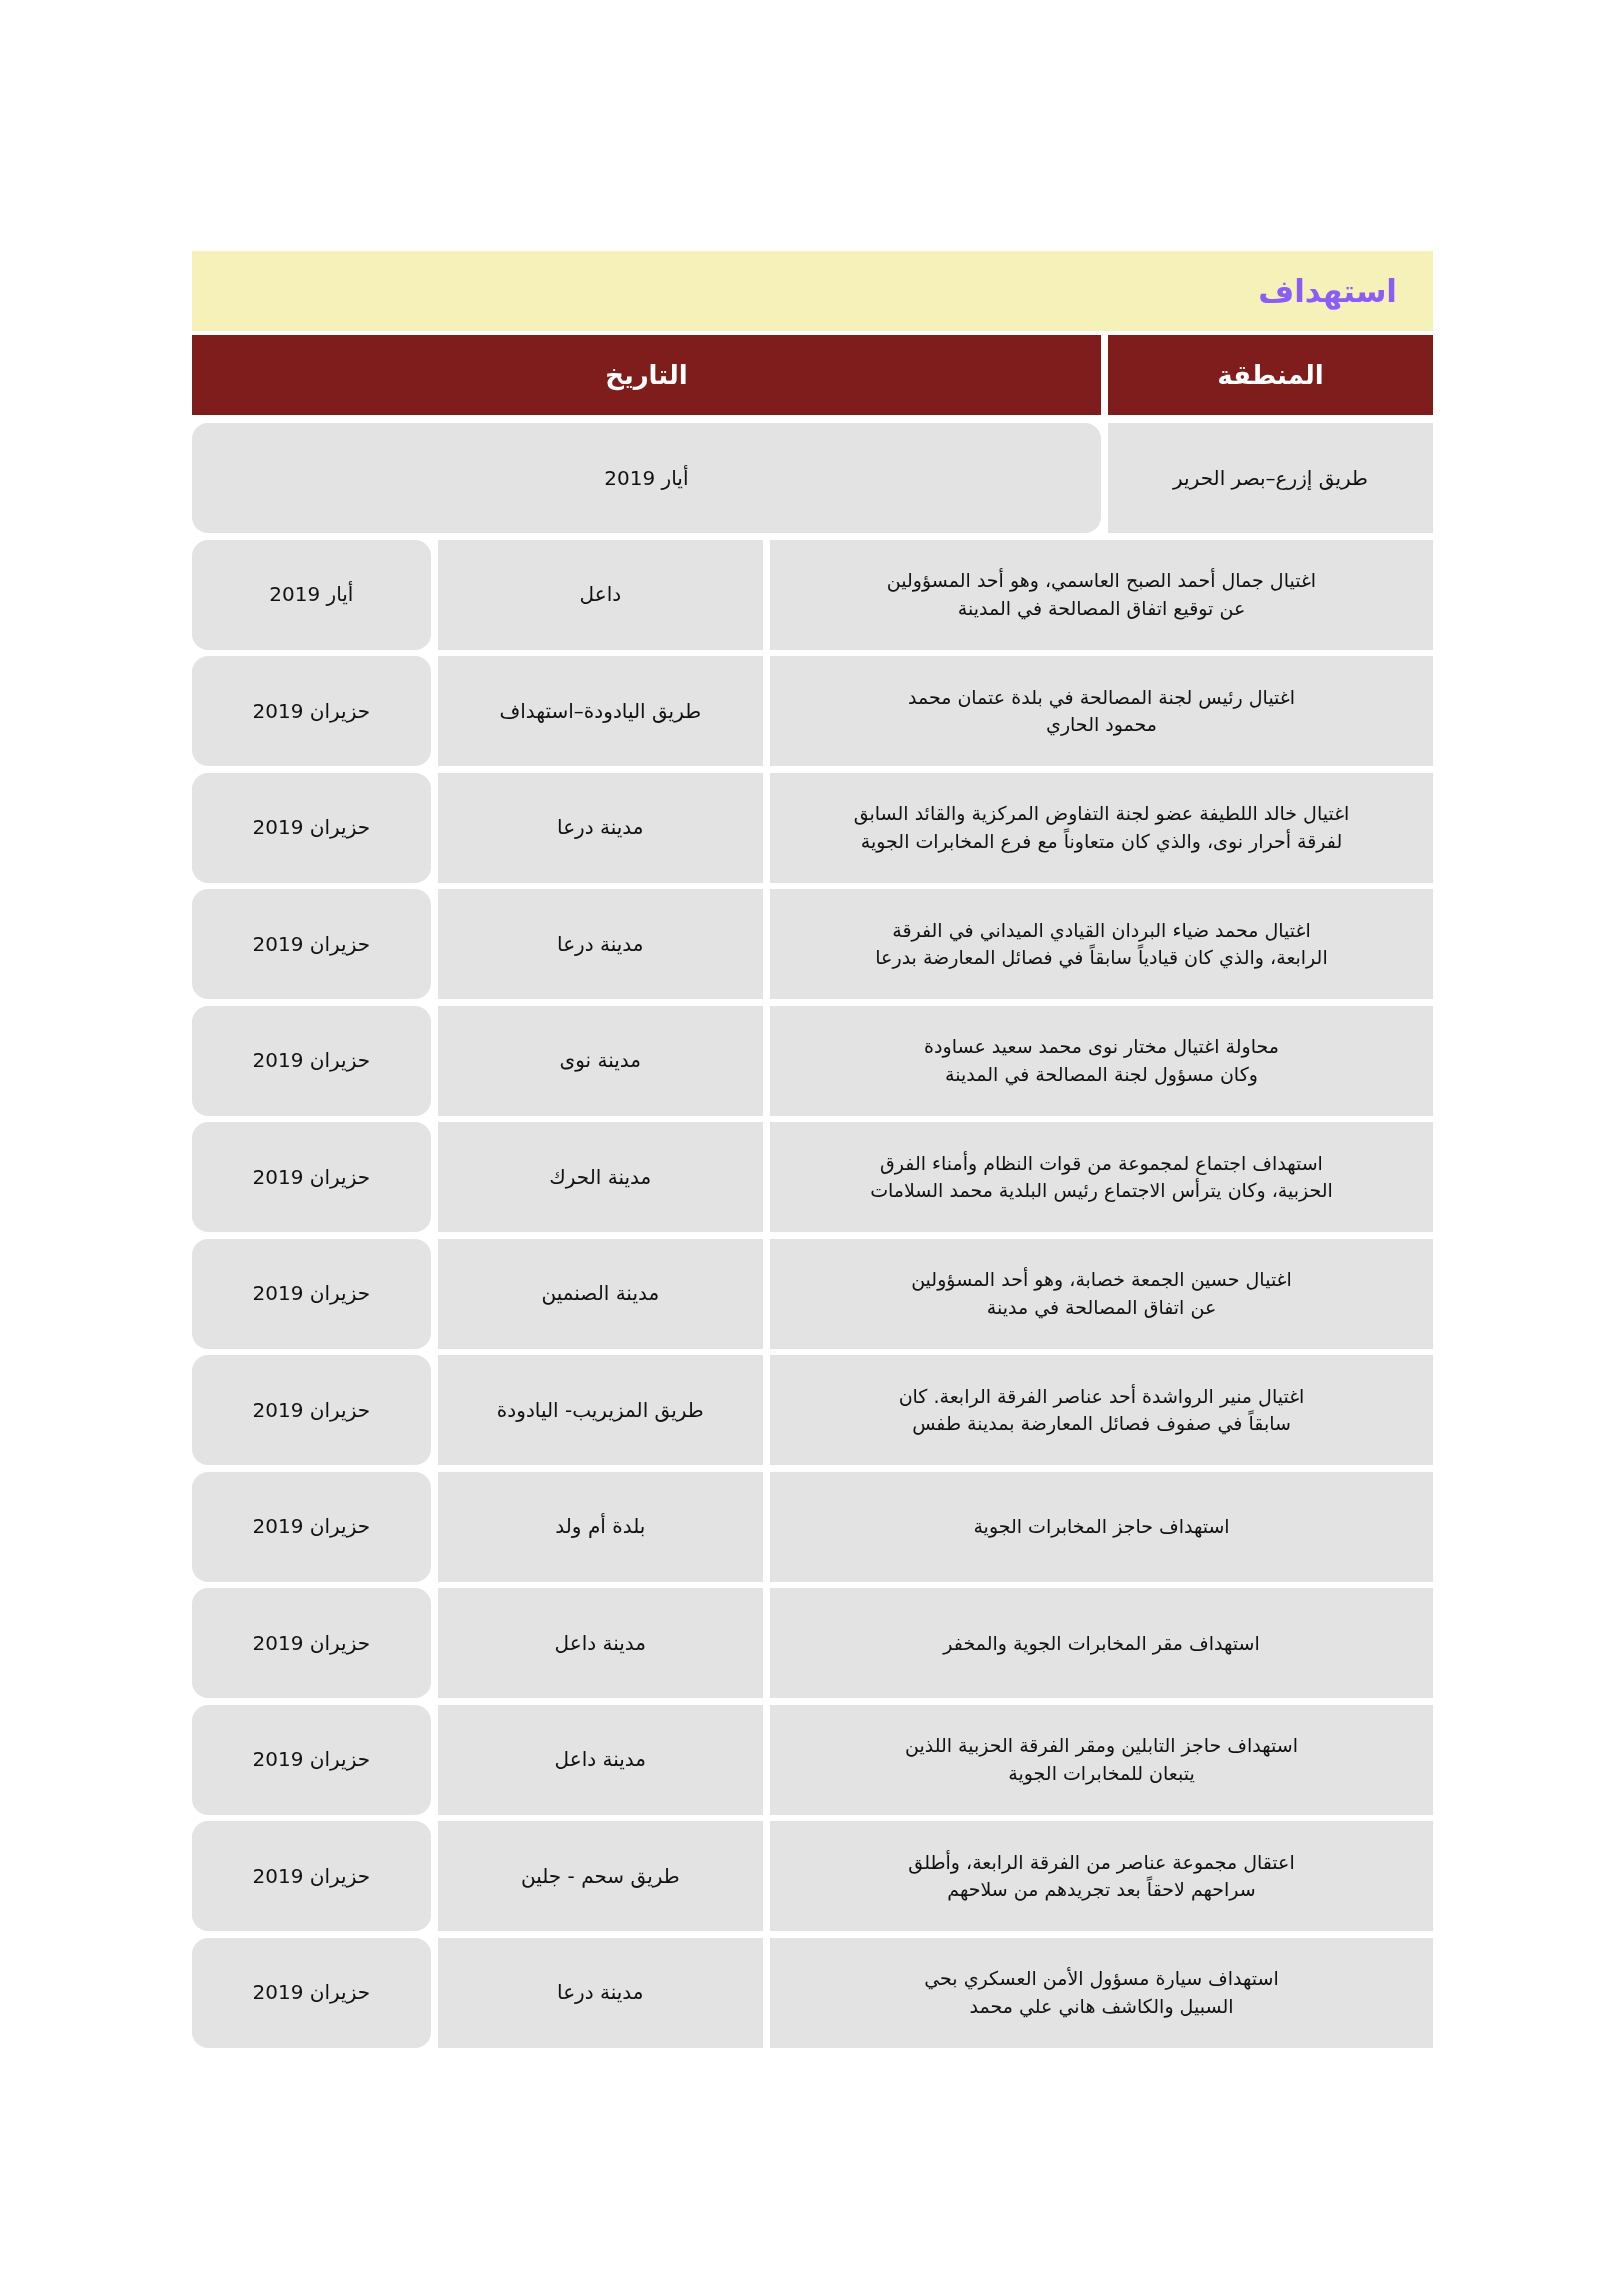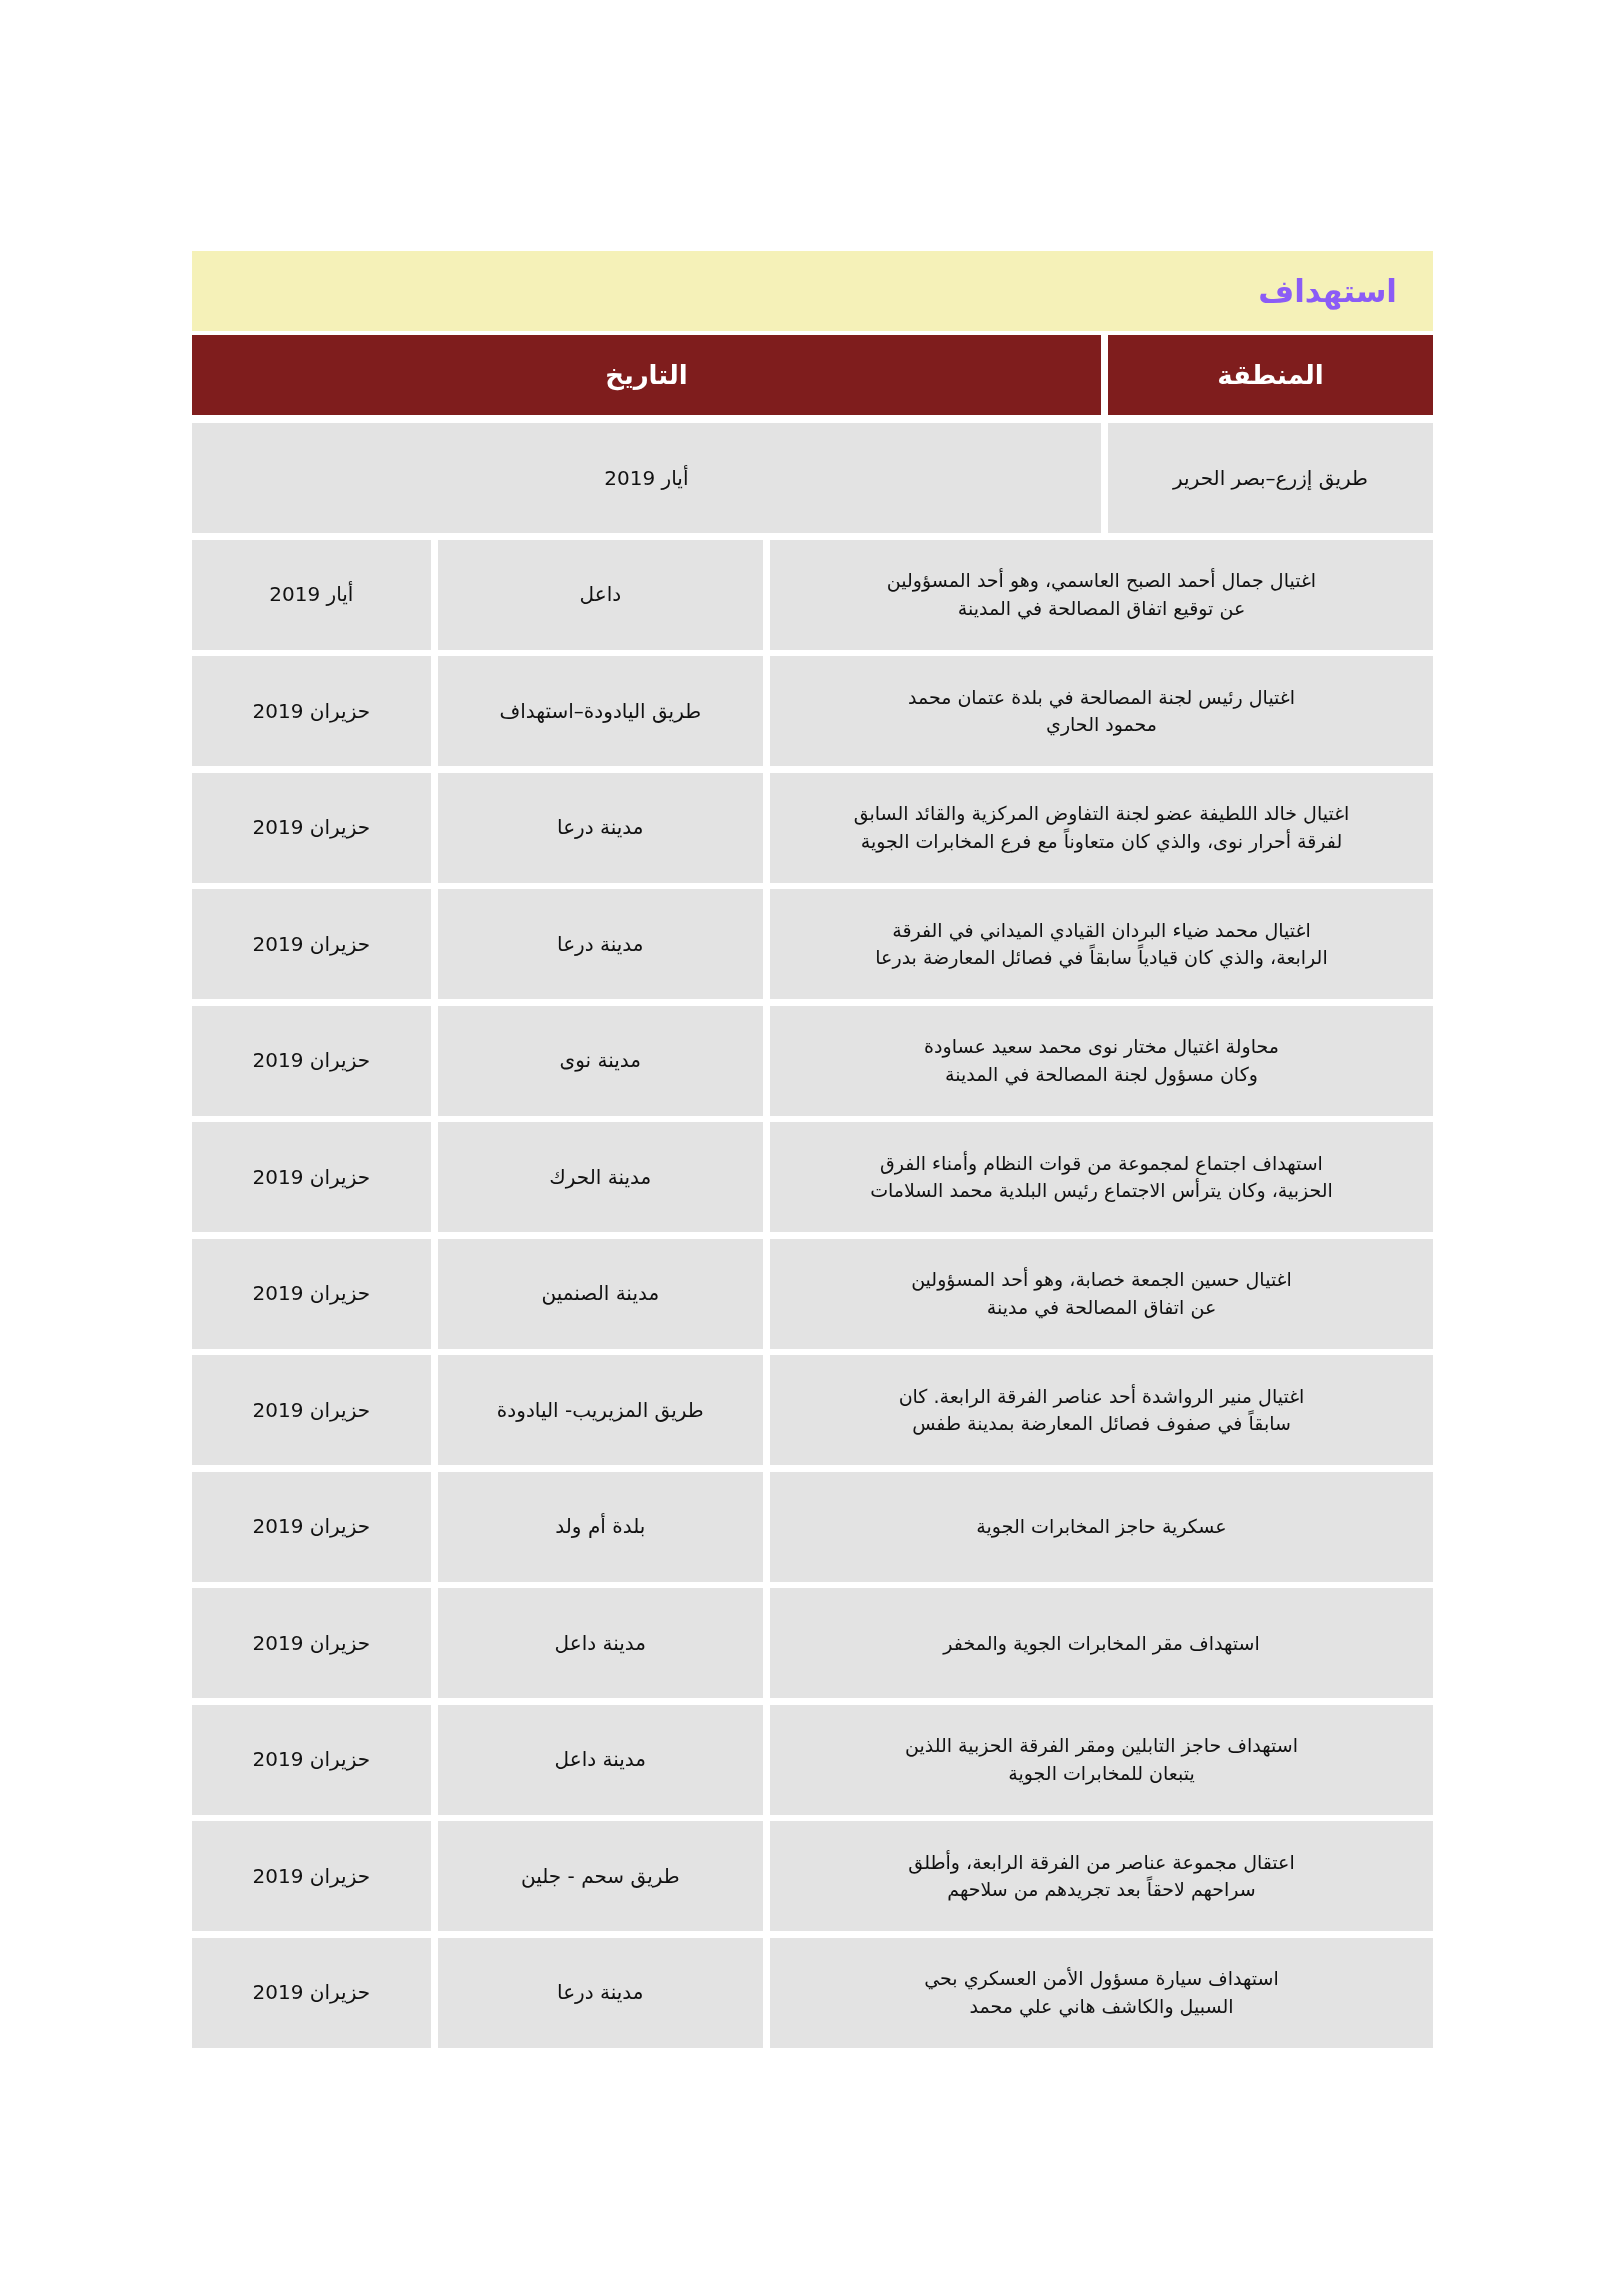--- a/index.html
+++ b/index.html
@@ -72,20 +72,21 @@
   .cell.event {
     font-size: 19px;
     white-space: pre-line;
     padding: 6.5px 19.6px;
   }
   .cell.region {
     padding: 6.5px 10.5px;
   }
   .cell.date {
     padding: 6.5px 10.5px;
+    border-radius: 16px;
   }
 </style>
 </head>
 <body>
 
 <div class="table-wrap">
 
   <div class="title-banner">
     <span>استهداف</span>
   </div>
@@ -150,21 +151,21 @@
   </div>
 
   <div class="data-row">
     <div class="cell event col-event">اغتيال منير الرواشدة أحد عناصر الفرقة الرابعة. كان
 سابقاً في صفوف فصائل المعارضة بمدينة طفس</div>
     <div class="cell region col-region">طريق المزيريب- اليادودة</div>
     <div class="cell date col-date">حزيران 2019</div>
   </div>
 
   <div class="data-row">
-    <div class="cell event col-event">عسكرية حاجز المخابرات الجوية</div>
+    <div class="cell event col-event">استهداف حاجز المخابرات الجوية</div>
     <div class="cell region col-region">بلدة أم ولد</div>
     <div class="cell date col-date">حزيران 2019</div>
   </div>
 
   <div class="data-row">
     <div class="cell event col-event">استهداف مقر المخابرات الجوية والمخفر</div>
     <div class="cell region col-region">مدينة داعل</div>
     <div class="cell date col-date">حزيران 2019</div>
   </div>
 

